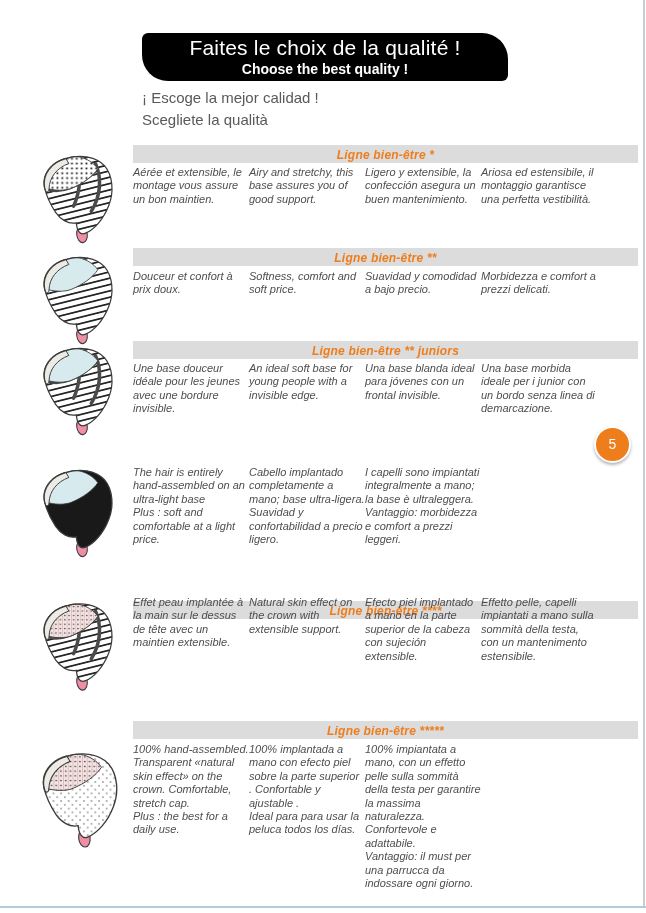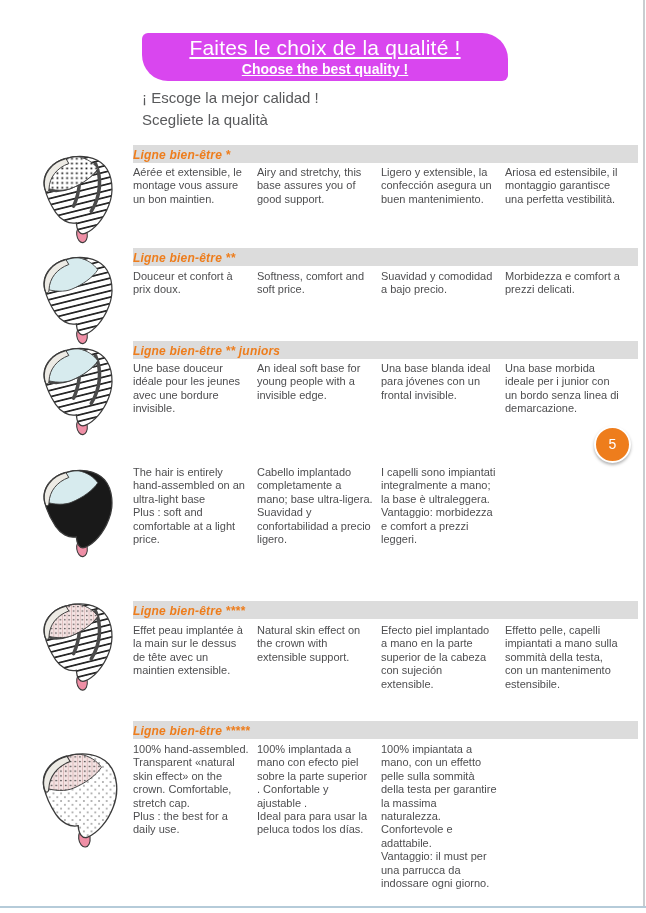--- a/index.html
+++ b/index.html
@@ -3,45 +3,45 @@
 <meta charset="utf-8">
 <style>
   html,body{margin:0;padding:0;background:#ffffff;}
   .page{
     position:relative;width:646px;height:913px;background:#ffffff;overflow:hidden;
     font-family:"Liberation Sans","DejaVu Sans",sans-serif;
   }
   
   .banner{
     position:absolute;left:142px;top:33px;width:366px;height:48px;
-    background:#d946ef;border-radius:6px 26px 6px 26px;
-    color:#ffffff;text-align:center;text-decoration:underline;
+    background:#000000;border-radius:6px 26px 6px 26px;
+    color:#ffffff;text-align:center;
   }
   .banner .t1{font-size:21px;line-height:26px;margin-top:2px;font-weight:400;letter-spacing:.2px;}
   .banner .t2{font-size:14px;line-height:17px;font-weight:700;}
   .sub{
     position:absolute;left:142px;width:366px;text-align:left;
     color:#58595b;font-size:15px;line-height:19px;
   }
   #sub-es{top:88px}
   #sub-it{top:110px}
   
   .bar{
-    position:absolute;left:133px;width:505px;height:18px;background:#dcdcdc;text-align:left;
+    position:absolute;left:133px;width:505px;height:18px;background:#dcdcdc;text-align:center;
   }
   .bar span{
     font-size:12px;line-height:18px;font-style:italic;font-weight:700;color:#ee7d1c;letter-spacing:.2px;
   }
   #bar1{top:145px}#bar2{top:248px}#bar3{top:341px}#bar4{top:444px}#bar5{top:601px}#bar6{top:721px}
   
-  .cols{position:absolute;left:133px;width:505px;display:flex;gap:8px;}
+  .cols{position:absolute;left:133px;width:505px;display:flex;font-style:italic;}
   .col{
     width:116px;font-size:11px;line-height:13.4px;color:#4e4e50;white-space:pre-line;
   }
-  #cols1{top:166px}#cols2{top:270px}#cols3{top:362px}#cols4{top:466px}#cols5{top:624px}#cols6{top:743px}
+  #cols1{top:166px}#cols2{top:270px}#cols3{top:362px}#cols4{top:466px}#cols5{top:596px}#cols6{top:743px}
   
   .wig{position:absolute;left:27px;width:88px;height:98px;}
   .wig svg{width:100%;height:100%;display:block;}
   #wig1{top:151px}
   #wig2{top:252px}
   #wig3{top:343px}
   #wig4{top:462px;height:104px}
   #wig5{top:597px;height:101px}
   #wig6{top:744px;left:25px;width:95px;height:114px}
   

